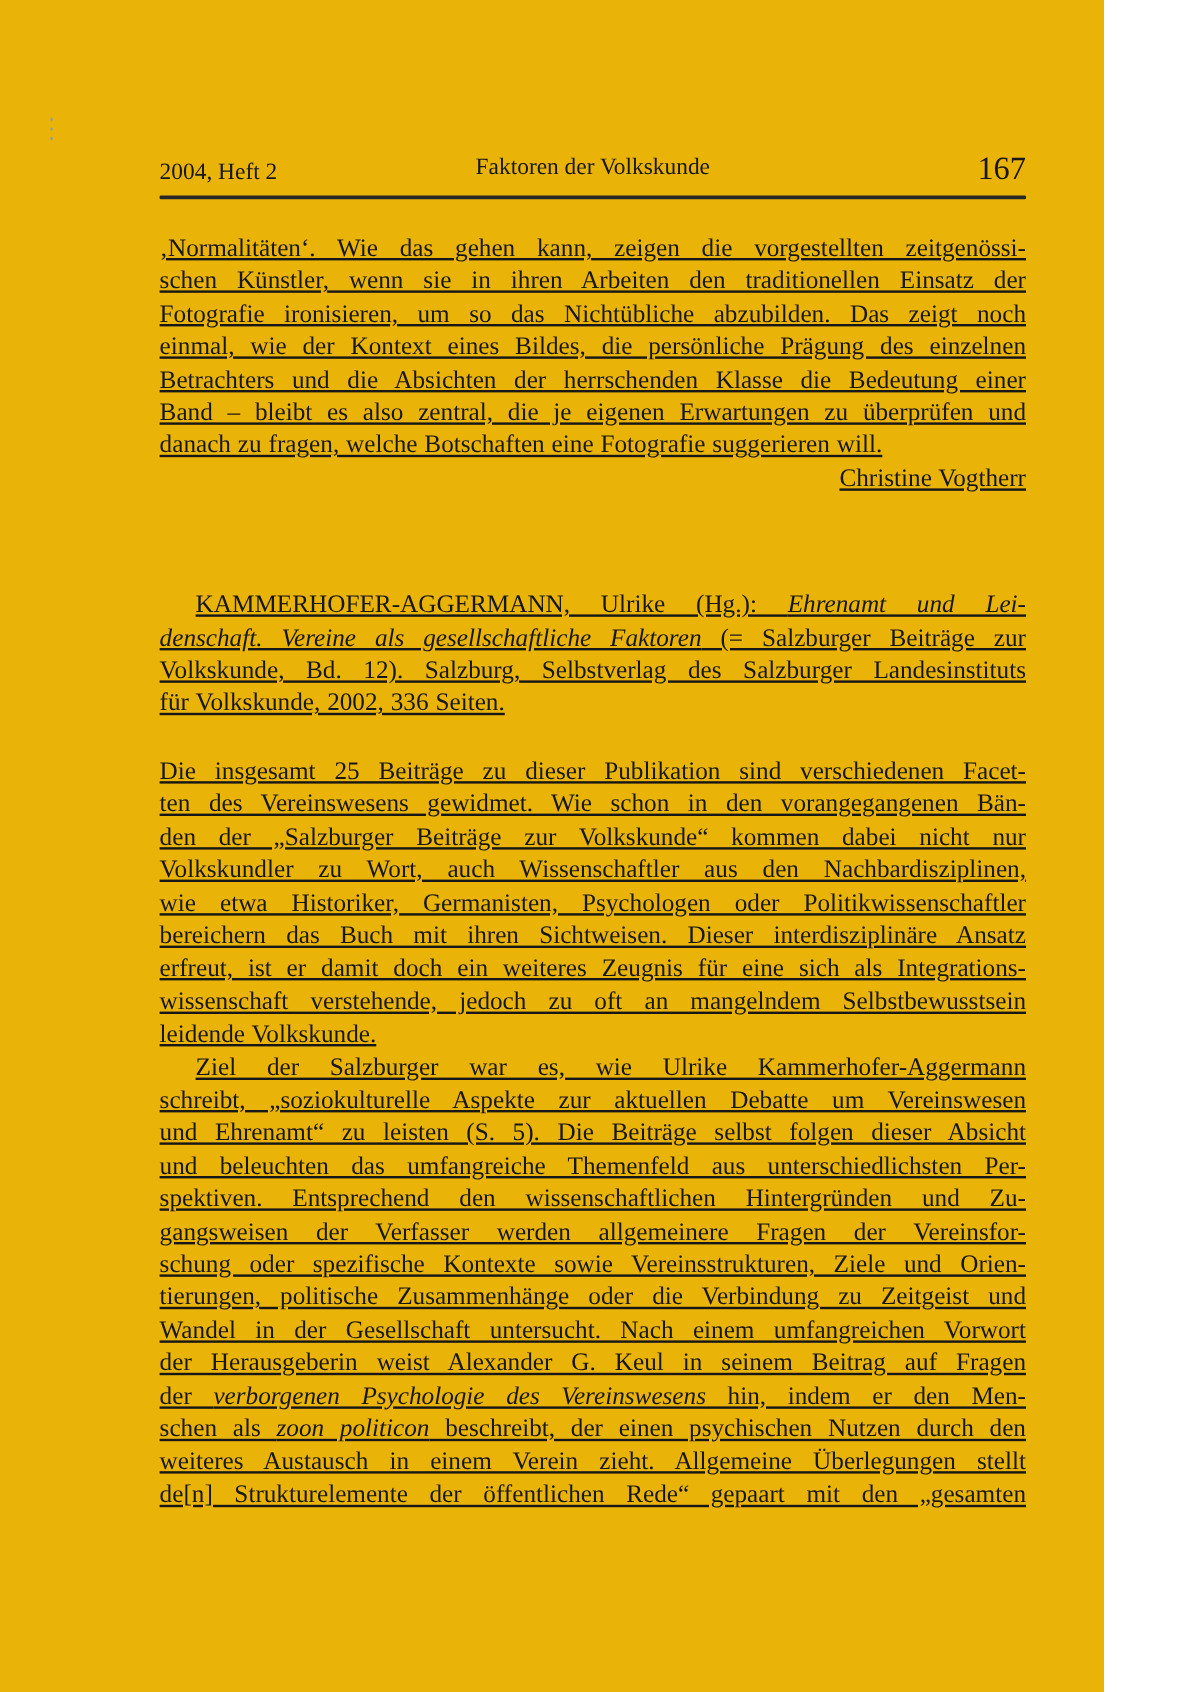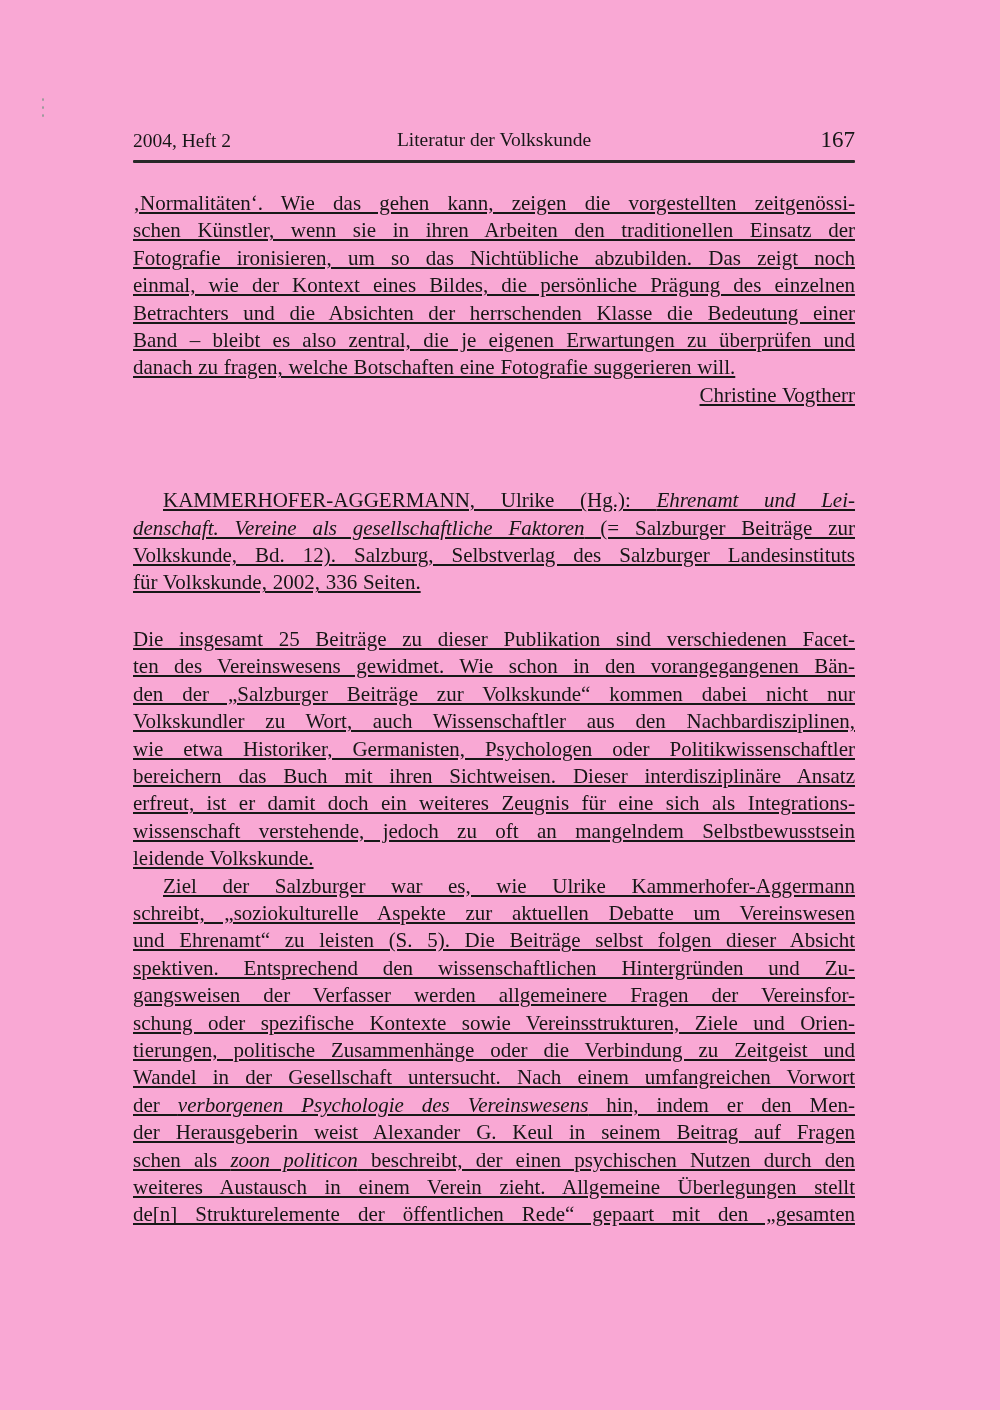--- a/index.html
+++ b/index.html
@@ -1,20 +1,20 @@
 <!DOCTYPE html>
 <html lang="de"><head>
 <meta charset="utf-8">
 <style>
   html, body { margin: 0; padding: 0; background: #ffffff; }
   .page {
     position: relative;
-    width: 1000px;
+    width: 920px;
     height: 1410px;
-    background: #f9a8d4;
+    background: #eab308;
     color: #171717;
     font-family: "Liberation Serif", "DejaVu Serif", serif;
     overflow: hidden;
   }
   .column {
     position: absolute;
     left: 133px;
     top: 128px;
     width: 722px;
   }
@@ -26,21 +26,21 @@
     font-size: 19.5px;
     line-height: 24px;
   }
   .journal-title {
     position: absolute;
     left: 50%;
     transform: translateX(-50%);
     font-size: 19.5px;
     white-space: nowrap;
   }
-  .page-number { font-size: 23px; }
+  .page-number { font-size: 27px; }
   .rule {
     height: 3px;
     background: #282828;
     margin-top: 7px;
     border-radius: 1px;
   }
   .block {
     font-size: 21px;
     line-height: 27.4px;
     word-spacing: 0.5px;
@@ -66,21 +66,21 @@
 
 <div class="page">
   <div class="speckles">
       <i></i>
       <i></i>
       <i></i>
     </div>
   <div class="column">
     <div class="page-header">
       <span>2004, Heft 2</span>
-      <span class="journal-title">Literatur der Volkskunde</span>
+      <span class="journal-title">Faktoren der Volkskunde</span>
       <span class="page-number">167</span>
     </div>
     <div class="rule"></div>
     <div>
         <div class="block body" id="blk-review-end">
           <div class="line"><span>‚Normalitäten‘. Wie das gehen kann, zeigen die vorgestellten zeitgenössi-</span></div>
           <div class="line"><span>schen Künstler, wenn sie in ihren Arbeiten den traditionellen Einsatz der</span></div>
           <div class="line"><span>Fotografie ironisieren, um so das Nichtübliche abzubilden. Das zeigt noch</span></div>
           <div class="line"><span>einmal, wie der Kontext eines Bildes, die persönliche Prägung des einzelnen</span></div>
           <div class="line"><span>Betrachters und die Absichten der herrschenden Klasse die Bedeutung einer</span></div>
@@ -104,26 +104,27 @@
           <div class="line"><span>wie etwa Historiker, Germanisten, Psychologen oder Politikwissenschaftler</span></div>
           <div class="line"><span>bereichern das Buch mit ihren Sichtweisen. Dieser interdisziplinäre Ansatz</span></div>
           <div class="line"><span>erfreut, ist er damit doch ein weiteres Zeugnis für eine sich als Integrations-</span></div>
           <div class="line"><span>wissenschaft verstehende, jedoch zu oft an mangelndem Selbstbewusstsein</span></div>
           <div class="line flush"><span>leidende Volkskunde.</span></div>
         </div>
         <div class="block body" id="blk-main">
           <div class="line indent"><span>Ziel der Salzburger war es, wie Ulrike Kammerhofer-Aggermann</span></div>
           <div class="line"><span>schreibt, „soziokulturelle Aspekte zur aktuellen Debatte um Vereinswesen</span></div>
           <div class="line"><span>und Ehrenamt“ zu leisten (S. 5). Die Beiträge selbst folgen dieser Absicht</span></div>
+          <div class="line"><span>und beleuchten das umfangreiche Themenfeld aus unterschiedlichsten Per-</span></div>
           <div class="line"><span>spektiven. Entsprechend den wissenschaftlichen Hintergründen und Zu-</span></div>
           <div class="line"><span>gangsweisen der Verfasser werden allgemeinere Fragen der Vereinsfor-</span></div>
           <div class="line"><span>schung oder spezifische Kontexte sowie Vereinsstrukturen, Ziele und Orien-</span></div>
           <div class="line"><span>tierungen, politische Zusammenhänge oder die Verbindung zu Zeitgeist und</span></div>
           <div class="line"><span>Wandel in der Gesellschaft untersucht. Nach einem umfangreichen Vorwort</span></div>
+          <div class="line"><span>der Herausgeberin weist Alexander G. Keul in seinem Beitrag auf Fragen</span></div>
           <div class="line"><span>der </span><span class="it">verborgenen Psychologie des Vereinswesens</span><span> hin, indem er den Men-</span></div>
-          <div class="line"><span>der Herausgeberin weist Alexander G. Keul in seinem Beitrag auf Fragen</span></div>
           <div class="line"><span>schen als </span><span class="it">zoon politicon</span><span> beschreibt, der einen psychischen Nutzen durch den</span></div>
           <div class="line"><span>weiteres Austausch in einem Verein zieht. Allgemeine Überlegungen stellt</span></div>
           <div class="line"><span>de[n] Strukturelemente der öffentlichen Rede“ gepaart mit den „gesamten</span></div>
         </div>
       </div>
   </div>
 </div>
 
 </body></html>

